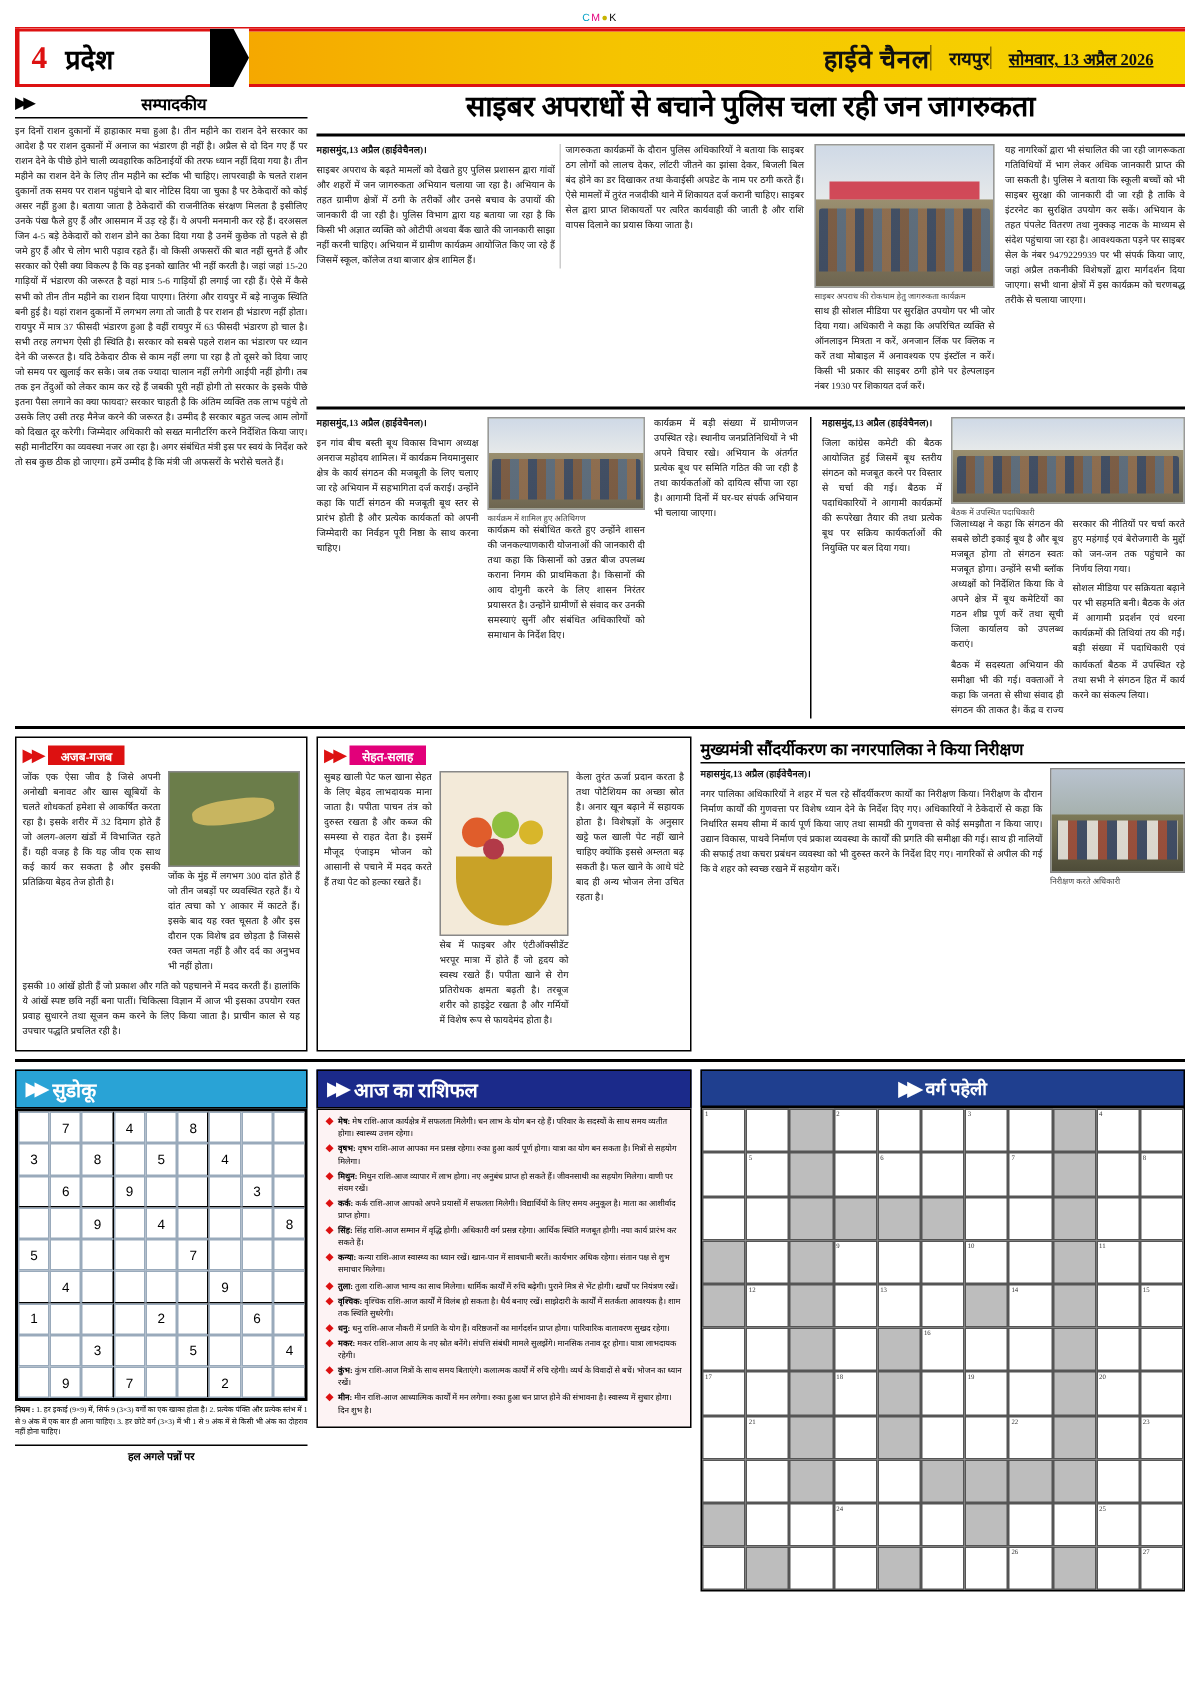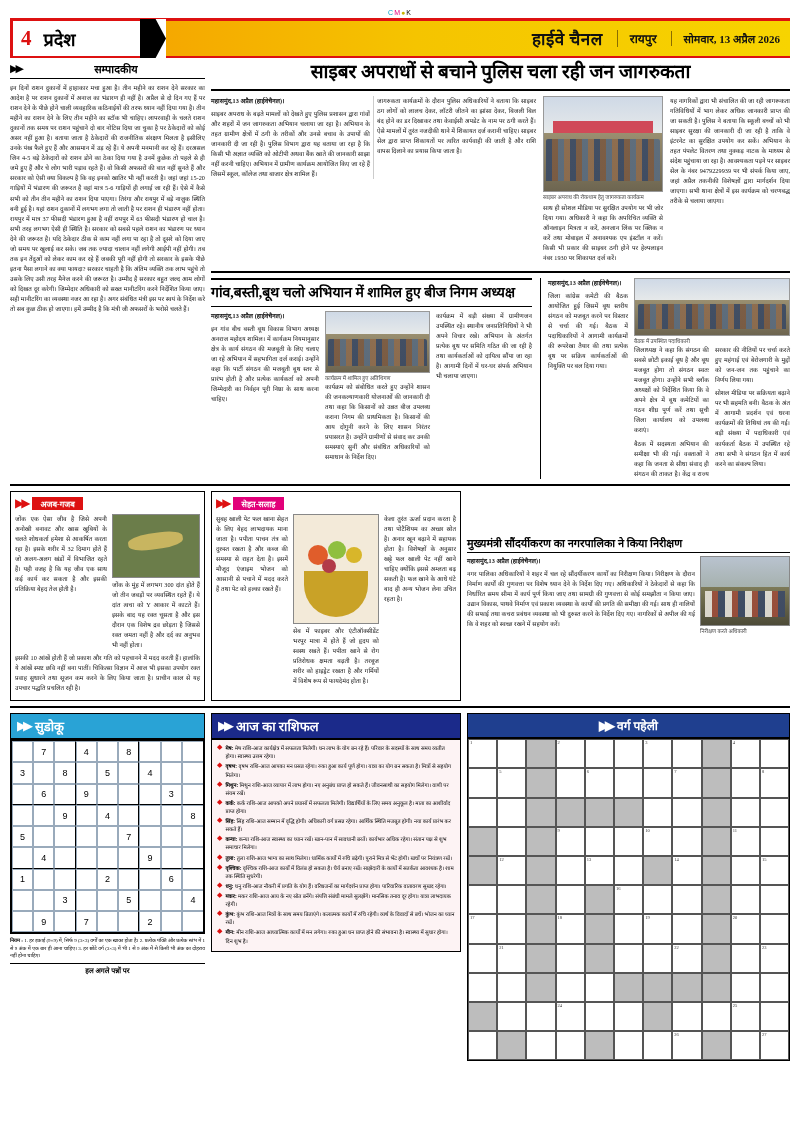--- a/index.html
+++ b/index.html
@@ -67,22 +67,21 @@
     width: 26px;
     background: #000;
     clip-path: polygon(0 0, 60% 0, 100% 50%, 60% 100%, 0 100%);
   }
   .mast-right {
     flex: 1;
     background: linear-gradient(90deg, #f5a800 0%, #f5c400 40%, #f7d400 100%);
     display: flex;
     align-items: center;
     justify-content: flex-end;
-    padding-right: 10px;
-    gap: 14px;
+    padding-right: 21px;
     border-top: 2px solid #d11;
     border-bottom: 2px solid #d11;
   }
   .brand {
     font-size: 17px;
     font-weight: bold;
     color: #111;
     letter-spacing: .5px;
   }
   .city {
@@ -91,20 +90,21 @@
     color: #111;
     border-left: 1px solid #8a6d00;
     padding-left: 12px;
   }
   .dateline {
     font-size: 11px;
     font-weight: bold;
     color: #111;
     border-left: 1px solid #8a6d00;
     padding-left: 12px;
+    text-decoration: underline;
   }
 
   
   .body-area { display: flex; gap: 6px; }
   .col-left { width: 195px; }
   .col-rest { flex: 1; }
 
   .edit-head {
     display: flex;
     align-items: center;
@@ -314,21 +314,20 @@
             </div>
           </div>
         </div>
       </div>
 
       <div class="block-sep"></div>
 
       <div style="display:flex; gap:8px;">
 
         <div style="flex:1;">
-          <div class="sub-headline">गांव,बस्ती,बूथ चलो अभियान में शामिल हुए बीज निगम अध्यक्ष</div>
           <div style="display:flex; gap:6px;">
             <div style="flex:1;">
               <div class="txt">
                 <p><b class="place-line">महासमुंद,13 अप्रैल (हाईवेचैनल)।</b></p>
                 <p>इन गांव बीच बस्ती बूथ विकास विभाग अध्यक्ष अनराज महोदय शामिल। में कार्यक्रम नियमानुसार क्षेत्र के कार्य संगठन की मजबूती के लिए चलाए जा रहे अभियान में सहभागिता दर्ज कराई। उन्होंने कहा कि पार्टी संगठन की मजबूती बूथ स्तर से प्रारंभ होती है और प्रत्येक कार्यकर्ता को अपनी जिम्मेदारी का निर्वहन पूरी निष्ठा के साथ करना चाहिए।</p>
               </div>
             </div>
             <div style="width:105px;">
               <div class="photo" style="height:62px;">
                 <div class="sky"></div>
@@ -428,21 +427,21 @@
           </div>
         </div>
         <div style="flex:1;">
           <div class="txt">
             <p>केला तुरंत ऊर्जा प्रदान करता है तथा पोटैशियम का अच्छा स्रोत है। अनार खून बढ़ाने में सहायक होता है। विशेषज्ञों के अनुसार खट्टे फल खाली पेट नहीं खाने चाहिए क्योंकि इससे अम्लता बढ़ सकती है। फल खाने के आधे घंटे बाद ही अन्य भोजन लेना उचित रहता है।</p>
           </div>
         </div>
       </div>
     </div>
 
-    <div style="flex:1;margin-top:44px;">
+    <div style="flex:1;">
       <div style="font-size:11px; font-weight:bold; border-bottom:1px solid #000; padding-bottom:2px; margin-bottom:3px;">मुख्यमंत्री सौंदर्यीकरण का नगरपालिका ने किया निरीक्षण</div>
       <div style="display:flex; gap:5px;">
         <div style="flex:1;">
           <div class="txt">
             <p><b class="place-line">महासमुंद,13 अप्रैल (हाईवेचैनल)।</b></p>
             <p>नगर पालिका अधिकारियों ने शहर में चल रहे सौंदर्यीकरण कार्यों का निरीक्षण किया। निरीक्षण के दौरान निर्माण कार्यों की गुणवत्ता पर विशेष ध्यान देने के निर्देश दिए गए। अधिकारियों ने ठेकेदारों से कहा कि निर्धारित समय सीमा में कार्य पूर्ण किया जाए तथा सामग्री की गुणवत्ता से कोई समझौता न किया जाए। उद्यान विकास, पाथवे निर्माण एवं प्रकाश व्यवस्था के कार्यों की प्रगति की समीक्षा की गई। साथ ही नालियों की सफाई तथा कचरा प्रबंधन व्यवस्था को भी दुरुस्त करने के निर्देश दिए गए। नागरिकों से अपील की गई कि वे शहर को स्वच्छ रखने में सहयोग करें।</p>
           </div>
         </div>
         <div style="width:90px;">
           <div class="small-photo">

